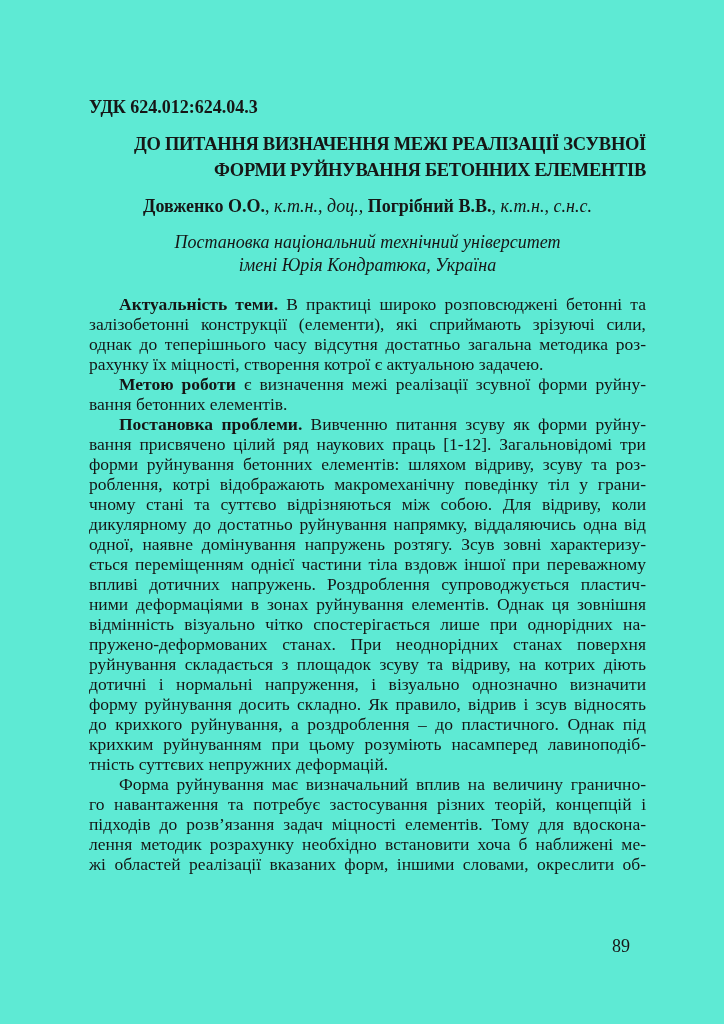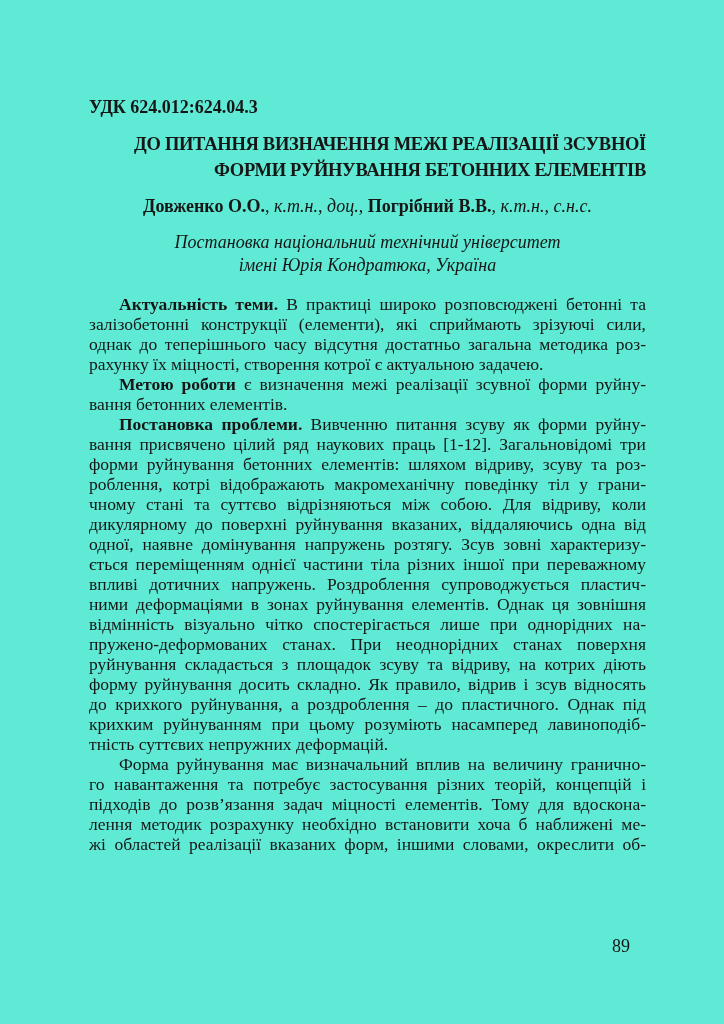--- a/index.html
+++ b/index.html
@@ -90,28 +90,29 @@
       <div class="line">залізобетонні конструкції (елементи), які сприймають зрізуючі сили,</div>
       <div class="line">однак до теперішнього часу відсутня достатньо загальна методика роз-</div>
       <div class="line last">рахунку їх міцності, створення котрої є актуальною задачею.</div>
       <div class="line first"><b>Метою роботи</b> є визначення межі реалізації зсувної форми руйну-</div>
       <div class="line last">вання бетонних елементів.</div>
       <div class="line first"><b>Постановка проблеми.</b> Вивченню питання зсуву як форми руйну-</div>
       <div class="line">вання присвячено цілий ряд наукових праць [1-12]. Загальновідомі три</div>
       <div class="line">форми руйнування бетонних елементів: шляхом відриву, зсуву та роз-</div>
       <div class="line">роблення, котрі відображають макромеханічну поведінку тіл у грани-</div>
       <div class="line">чному стані та суттєво відрізняються між собою. Для відриву, коли</div>
-      <div class="line">дикулярному до поверхні руйнування вказаних, віддаляючись одна від</div>
+      <div class="line">дикулярному до достатньо руйнування напрямку, віддаляючись одна від</div>
       <div class="line">одної, наявне домінування напружень розтягу. Зсув зовні характеризу-</div>
-      <div class="line">ється переміщенням однієї частини тіла різних іншої при переважному</div>
+      <div class="line">ється переміщенням однієї частини тіла вздовж іншої при переважному</div>
       <div class="line">впливі дотичних напружень. Роздроблення супроводжується пластич-</div>
       <div class="line">ними деформаціями в зонах руйнування елементів. Однак ця зовнішня</div>
       <div class="line">відмінність візуально чітко спостерігається лише при однорідних на-</div>
       <div class="line">пружено-деформованих станах. При неоднорідних станах поверхня</div>
       <div class="line">руйнування складається з площадок зсуву та відриву, на котрих діють</div>
+      <div class="line">дотичні і нормальні напруження, і візуально однозначно визначити</div>
       <div class="line">форму руйнування досить складно. Як правило, відрив і зсув відносять</div>
       <div class="line">до крихкого руйнування, а роздроблення – до пластичного. Однак під</div>
       <div class="line">крихким руйнуванням при цьому розуміють насамперед лавиноподіб-</div>
       <div class="line last">тність суттєвих непружних деформацій.</div>
       <div class="line first">Форма руйнування має визначальний вплив на величину гранично-</div>
       <div class="line">го навантаження та потребує застосування різних теорій, концепцій і</div>
       <div class="line">підходів до розв’язання задач міцності елементів. Тому для вдоскона-</div>
       <div class="line">лення методик розрахунку необхідно встановити хоча б наближені ме-</div>
       <div class="line last cont">жі областей реалізації вказаних форм, іншими словами, окреслити об-</div>
     </div>

